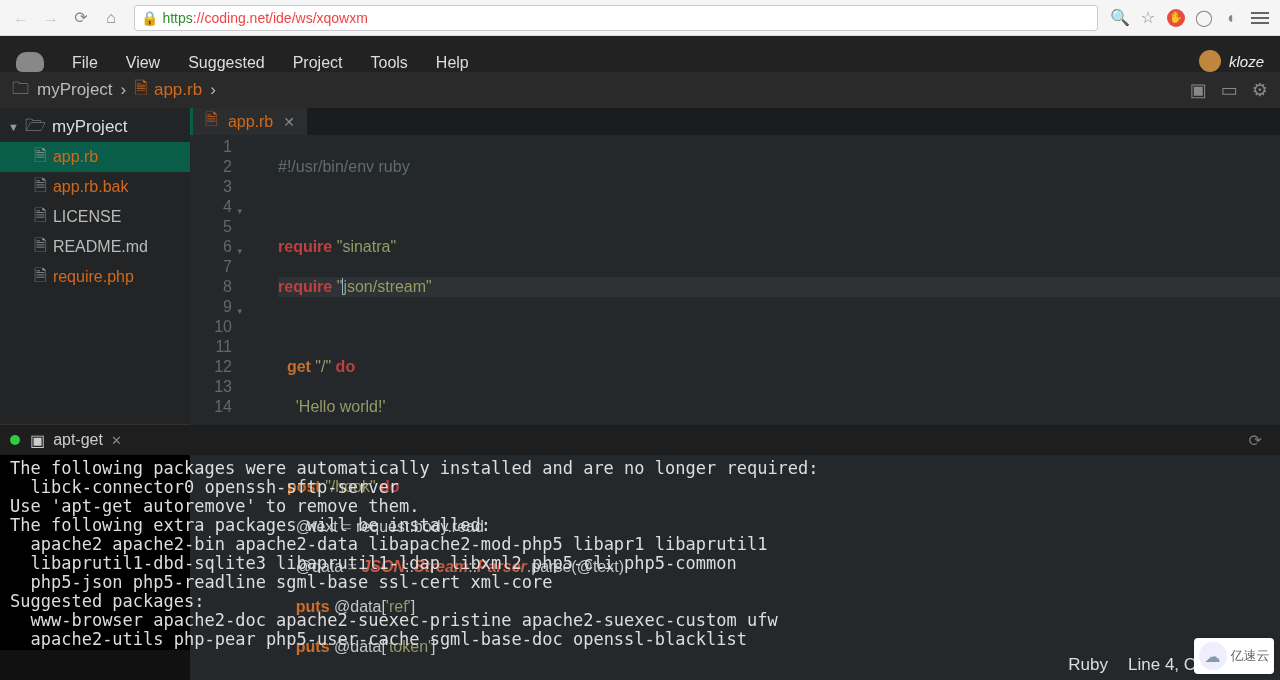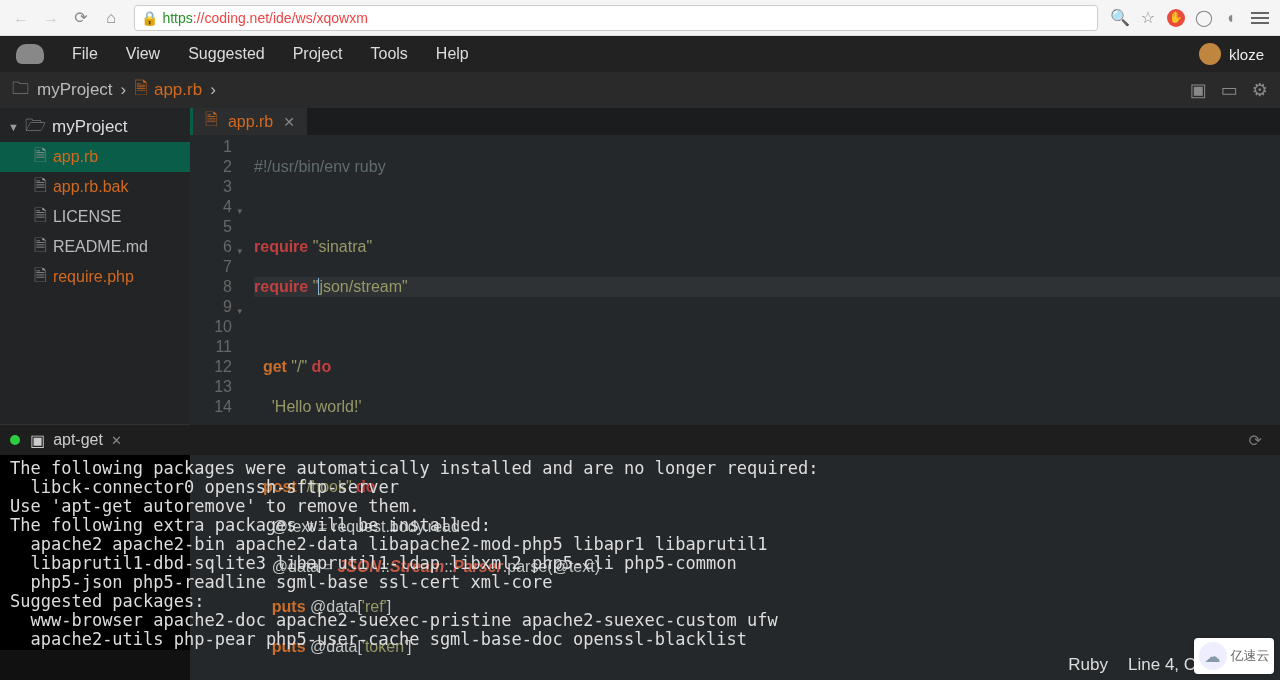--- a/index.html
+++ b/index.html
@@ -12,25 +12,25 @@
 .url-bar { flex: 1; height: 26px; background: #fff; border: 1px solid #ccc; border-radius: 3px; display: flex; align-items: center; padding: 0 6px; margin: 0 6px; font-size: 14px; }
 .lock-icon { color: #2a8f2a; margin-right: 4px; font-size: 14px; }
 .url-https { color: #2a8f2a; }
 .url-rest { color: #ef4444; }
 .br-icon { width: 20px; height: 20px; display: flex; align-items: center; justify-content: center; color: #888; margin: 0 2px; }
 .br-red { width: 18px; height: 18px; border-radius: 50%; background: #e74c3c; display:flex; align-items:center; justify-content:center; color:#fff; font-size:11px; }
 .hamburger { width: 18px; display:flex; flex-direction:column; gap:3px; }
 .hamburger span { height: 2px; background: #666; }
 
 
-.ide-menu { height: 36px; background: #222; display: flex; align-items: center; padding: 7px 16px; gap: 28px; color: #ddd; font-size: 16px; }
+.ide-menu { height: 36px; background: #222; display: flex; align-items: flex-end; padding: 0 16px; gap: 28px; color: #ddd; font-size: 16px; }
 .ide-logo { width: 28px; height: 20px; background: #888; border-radius: 10px 10px 6px 6px; position: relative; }
 .ide-menu-item { cursor: pointer; }
 .ide-menu-spacer { flex: 1; }
-.user-area { display: flex; align-items: center; gap: 8px; }
+.user-area { display: flex; align-items: center; gap: 8px; font-style: italic; }
 .avatar { width: 22px; height: 22px; border-radius: 50%; background: #c0853e; }
 .username { color: #eee; font-size: 15px; }
 
 
 .crumb-bar { height: 36px; background: #2a2a2a; display: flex; align-items: center; padding: 0 12px; color: #bbb; font-size: 17px; justify-content: space-between; }
 .crumb-left { display:flex; align-items:center; gap: 8px; }
 .crumb-file { color: #d2691e; display:flex; align-items:center; gap:6px; }
 .crumb-right { display:flex; gap: 14px; }
 .crumb-icon { color: #888; font-size: 18px; }
 
@@ -52,21 +52,21 @@
 
 .editor-area { flex: 1; display: flex; flex-direction: column; background: #222426; }
 .tabbar { height: 32px; display: flex; background: #1a1c1d; border-left: 3px solid #0a5d49; }
 .tab { display: flex; align-items: center; padding: 0 12px; gap: 10px; background: #2b2d2f; color: #d2691e; font-size: 16px; }
 .tab-close { color: #888; font-size: 14px; cursor: pointer; }
 .code-wrap { flex: 1; display: flex; background: #25282a; font-family: Menlo, Consolas, monospace; font-size: 16px; line-height: 20px; }
 .gutter { width: 52px; text-align: right; color: #666; padding-right: 10px; padding-top: 2px; user-select:none; }
 .gutter div { height: 20px; position: relative; }
 .fold { position: absolute; right: -10px; top: 4px; font-size: 9px; color: #666; }
 .code { flex: 1; padding-top: 2px; padding-left: 12px; white-space: pre; color: #c5c8c6; }
-.code-line { height: 20px; }
+.code-line { height: 20px; margin-left: 24px; }
 .code-line.hl { background: #2e3235; }
 .c-comment { color: #5f6b6d; }
 .c-kw { color: #c13f3f; font-weight: bold; }
 .c-kw2 { color: #c96e2b; font-weight: bold; }
 .c-str { color: #979a66; }
 .c-const { color: #c55b47; font-weight: bold; font-style: italic; }
 .c-punc { color: #888; }
 .cursor { border-left: 1px solid #8fb4d8; }
 
 

